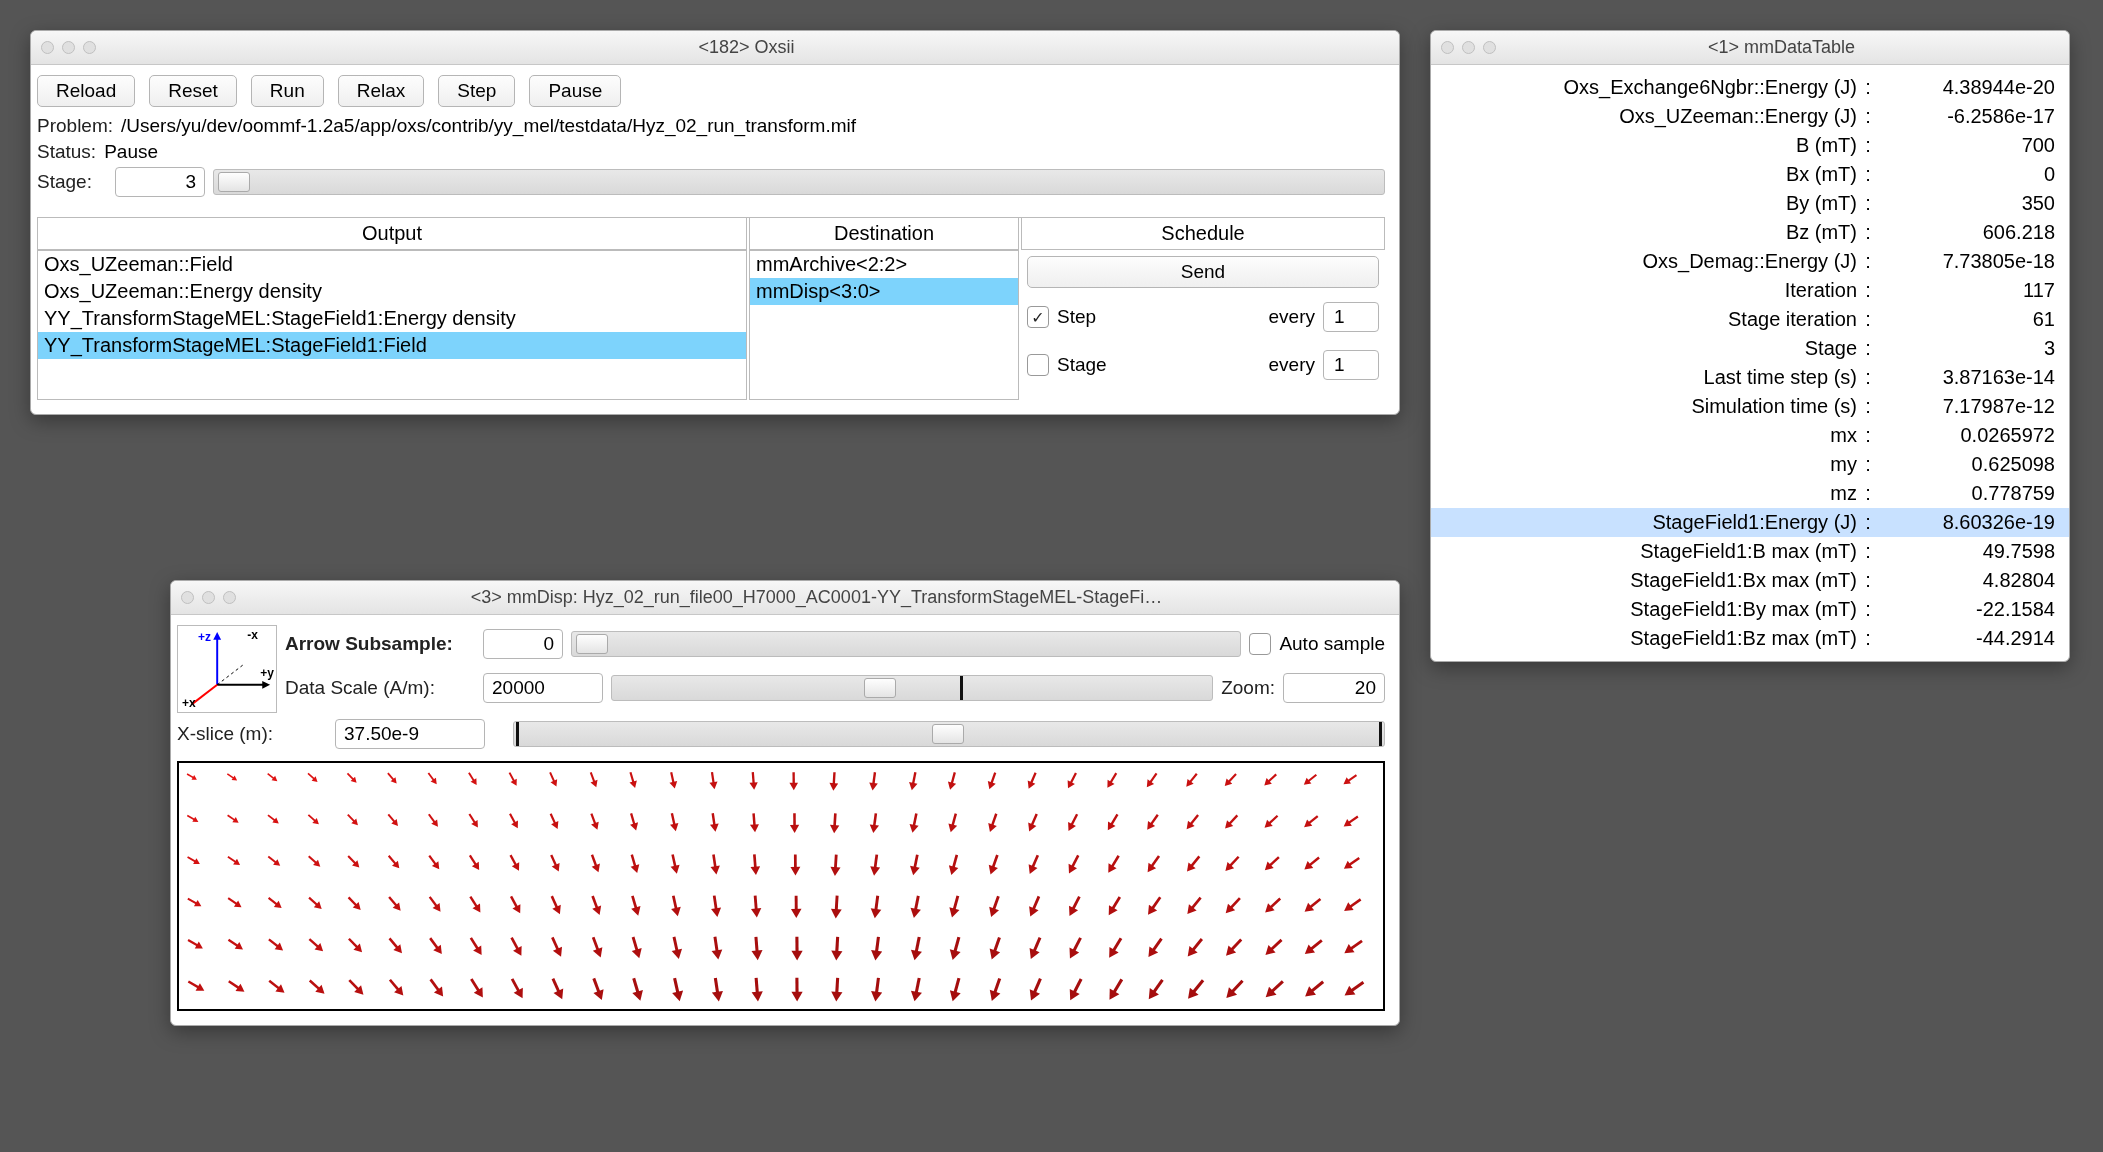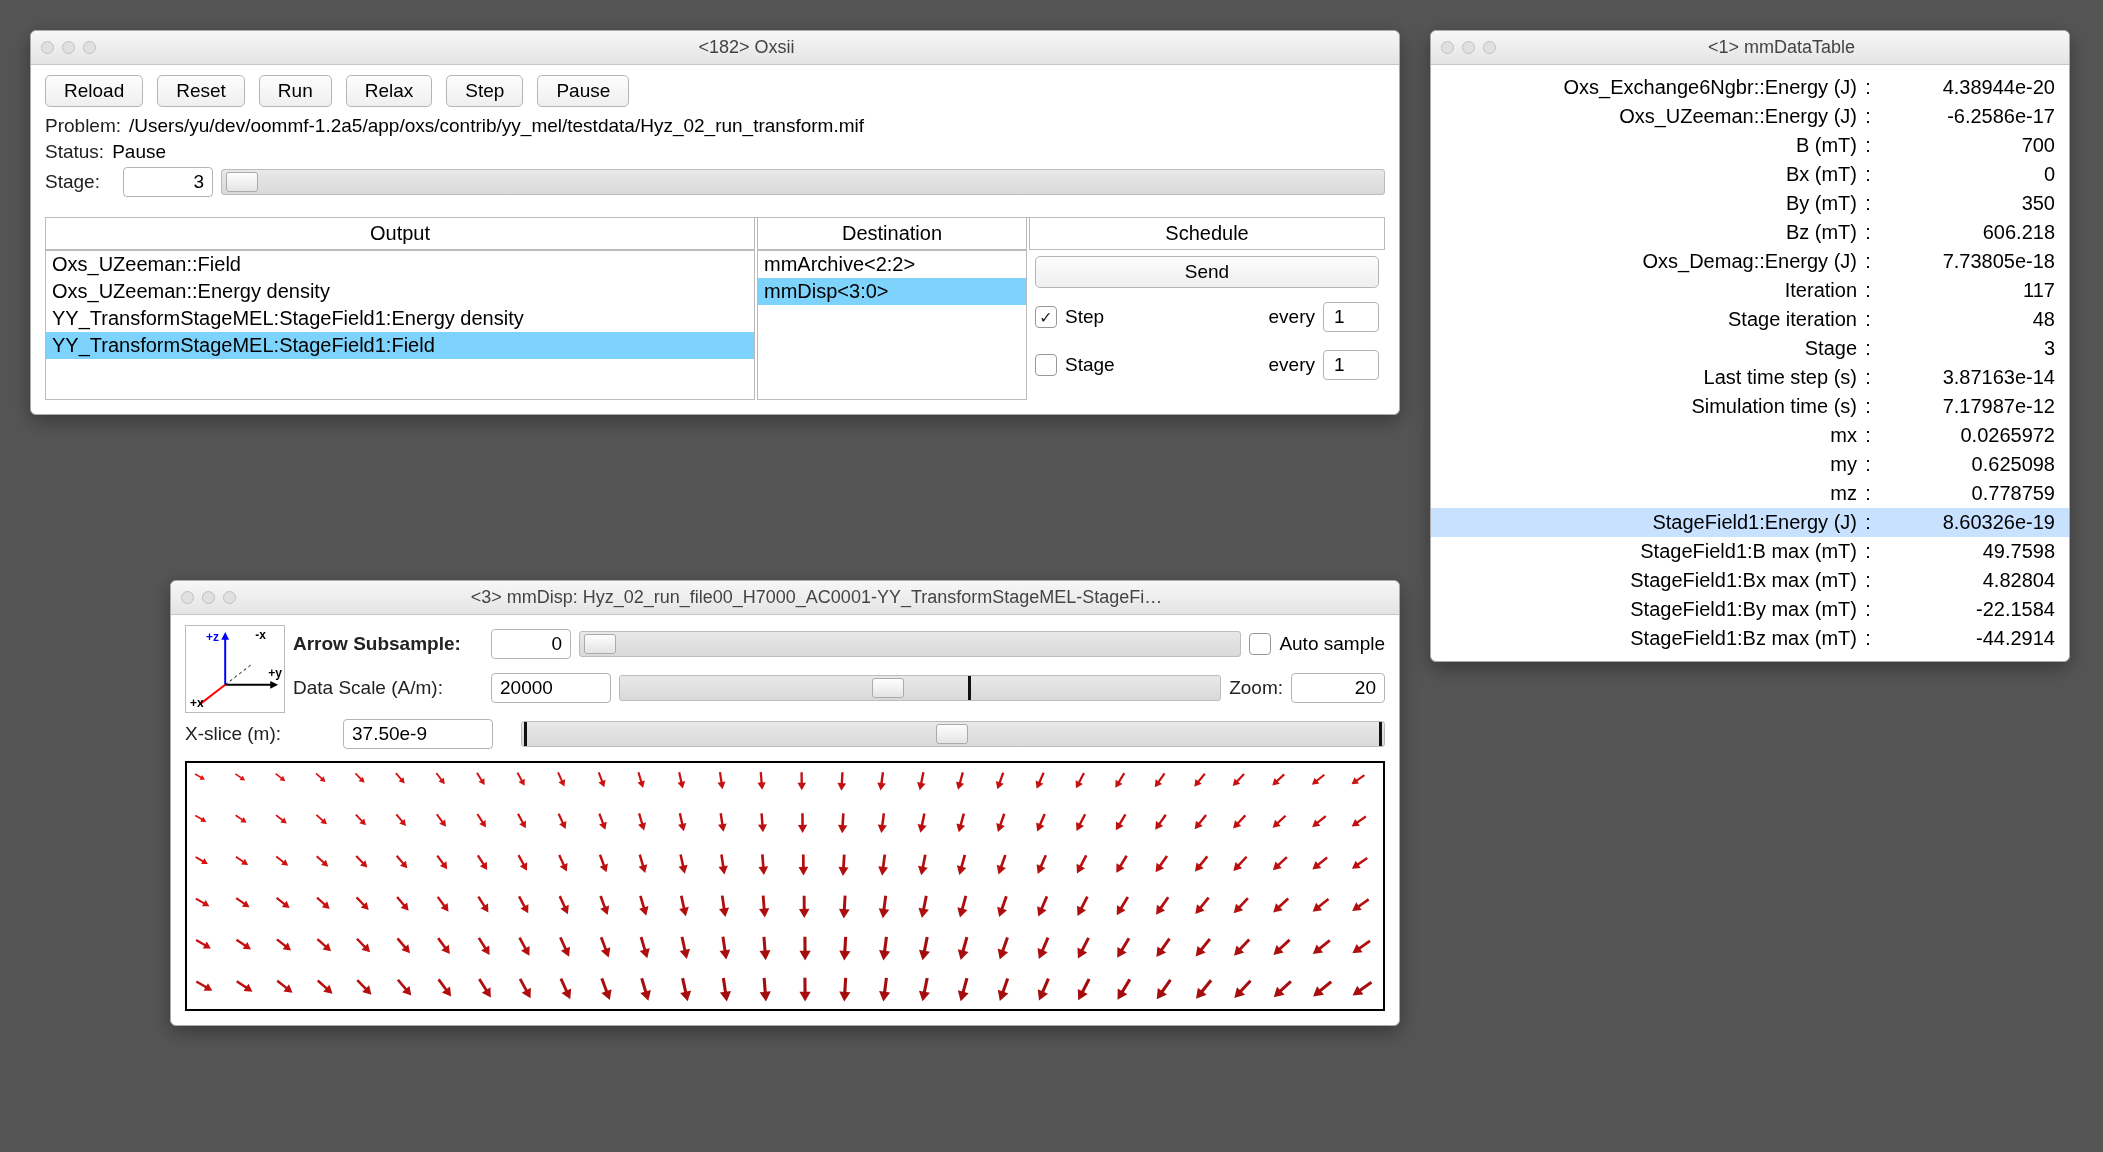--- a/index.html
+++ b/index.html
@@ -33,21 +33,21 @@
   }
   .traffic {
     display: flex; gap: 8px;
   }
   .tl {
     width: 13px; height: 13px; border-radius: 50%;
     background: #e0e0e0; border: 1px solid #c0c0c0;
   }
   .title { flex: 1; text-align: center; font-size: 18px; color: #444;
            white-space: nowrap; overflow: hidden; text-overflow: ellipsis; }
-  .content { padding: 10px 14px 14px 14px; }
+  .content { padding: 10px 14px 14px 6px; }
   .btnrow { display: flex; gap: 14px; margin-bottom: 8px; }
   .btn {
     border: 1px solid #b5b5b5;
     border-radius: 5px;
     background: linear-gradient(#fdfdfd, #efefef);
     padding: 4px 18px;
     font-size: 19px;
     cursor: pointer;
   }
   .row { display: flex; align-items: center; gap: 8px; margin: 4px 0; }
@@ -280,21 +280,21 @@
           </span>
         </div>
         <div class="row">
           <span class="label" style="width:190px;">Data Scale (A/m):</span>
           <input class="inset-input" style="width: 120px; text-align: left;" value="20000">
           <div class="slider-track">
             <div class="slider-thumb" style="left:42%;"></div>
             <div class="tick" style="left:58%;"></div>
           </div>
           <span class="label">Zoom:</span>
-          <input class="inset-input" style="width: 94px;" value="20">
+          <input class="inset-input" style="width: 102px;" value="20">
         </div>
       </div>
     </div>
     <div class="row" style="margin-top:6px;gap:28px;">
       <span class="label" style="width:130px;">X-slice (m):</span>
       <input class="inset-input" style="width: 150px; text-align: left;" value="37.50e-9">
       <div class="slider-track">
         <div class="tick" style="left:2px;"></div>
         <div class="slider-thumb" style="left:48%;"></div>
         <div class="tick" style="right:2px;"></div>
@@ -1431,21 +1431,21 @@
         <span class="dv">7.73805e-18</span>
       </div>
       <div class="drow">
         <span class="dk">Iteration</span>
         <span class="colon">:</span>
         <span class="dv">117</span>
       </div>
       <div class="drow">
         <span class="dk">Stage iteration</span>
         <span class="colon">:</span>
-        <span class="dv">48</span>
+        <span class="dv">61</span>
       </div>
       <div class="drow">
         <span class="dk">Stage</span>
         <span class="colon">:</span>
         <span class="dv">3</span>
       </div>
       <div class="drow">
         <span class="dk">Last time step (s)</span>
         <span class="colon">:</span>
         <span class="dv">3.87163e-14</span>

